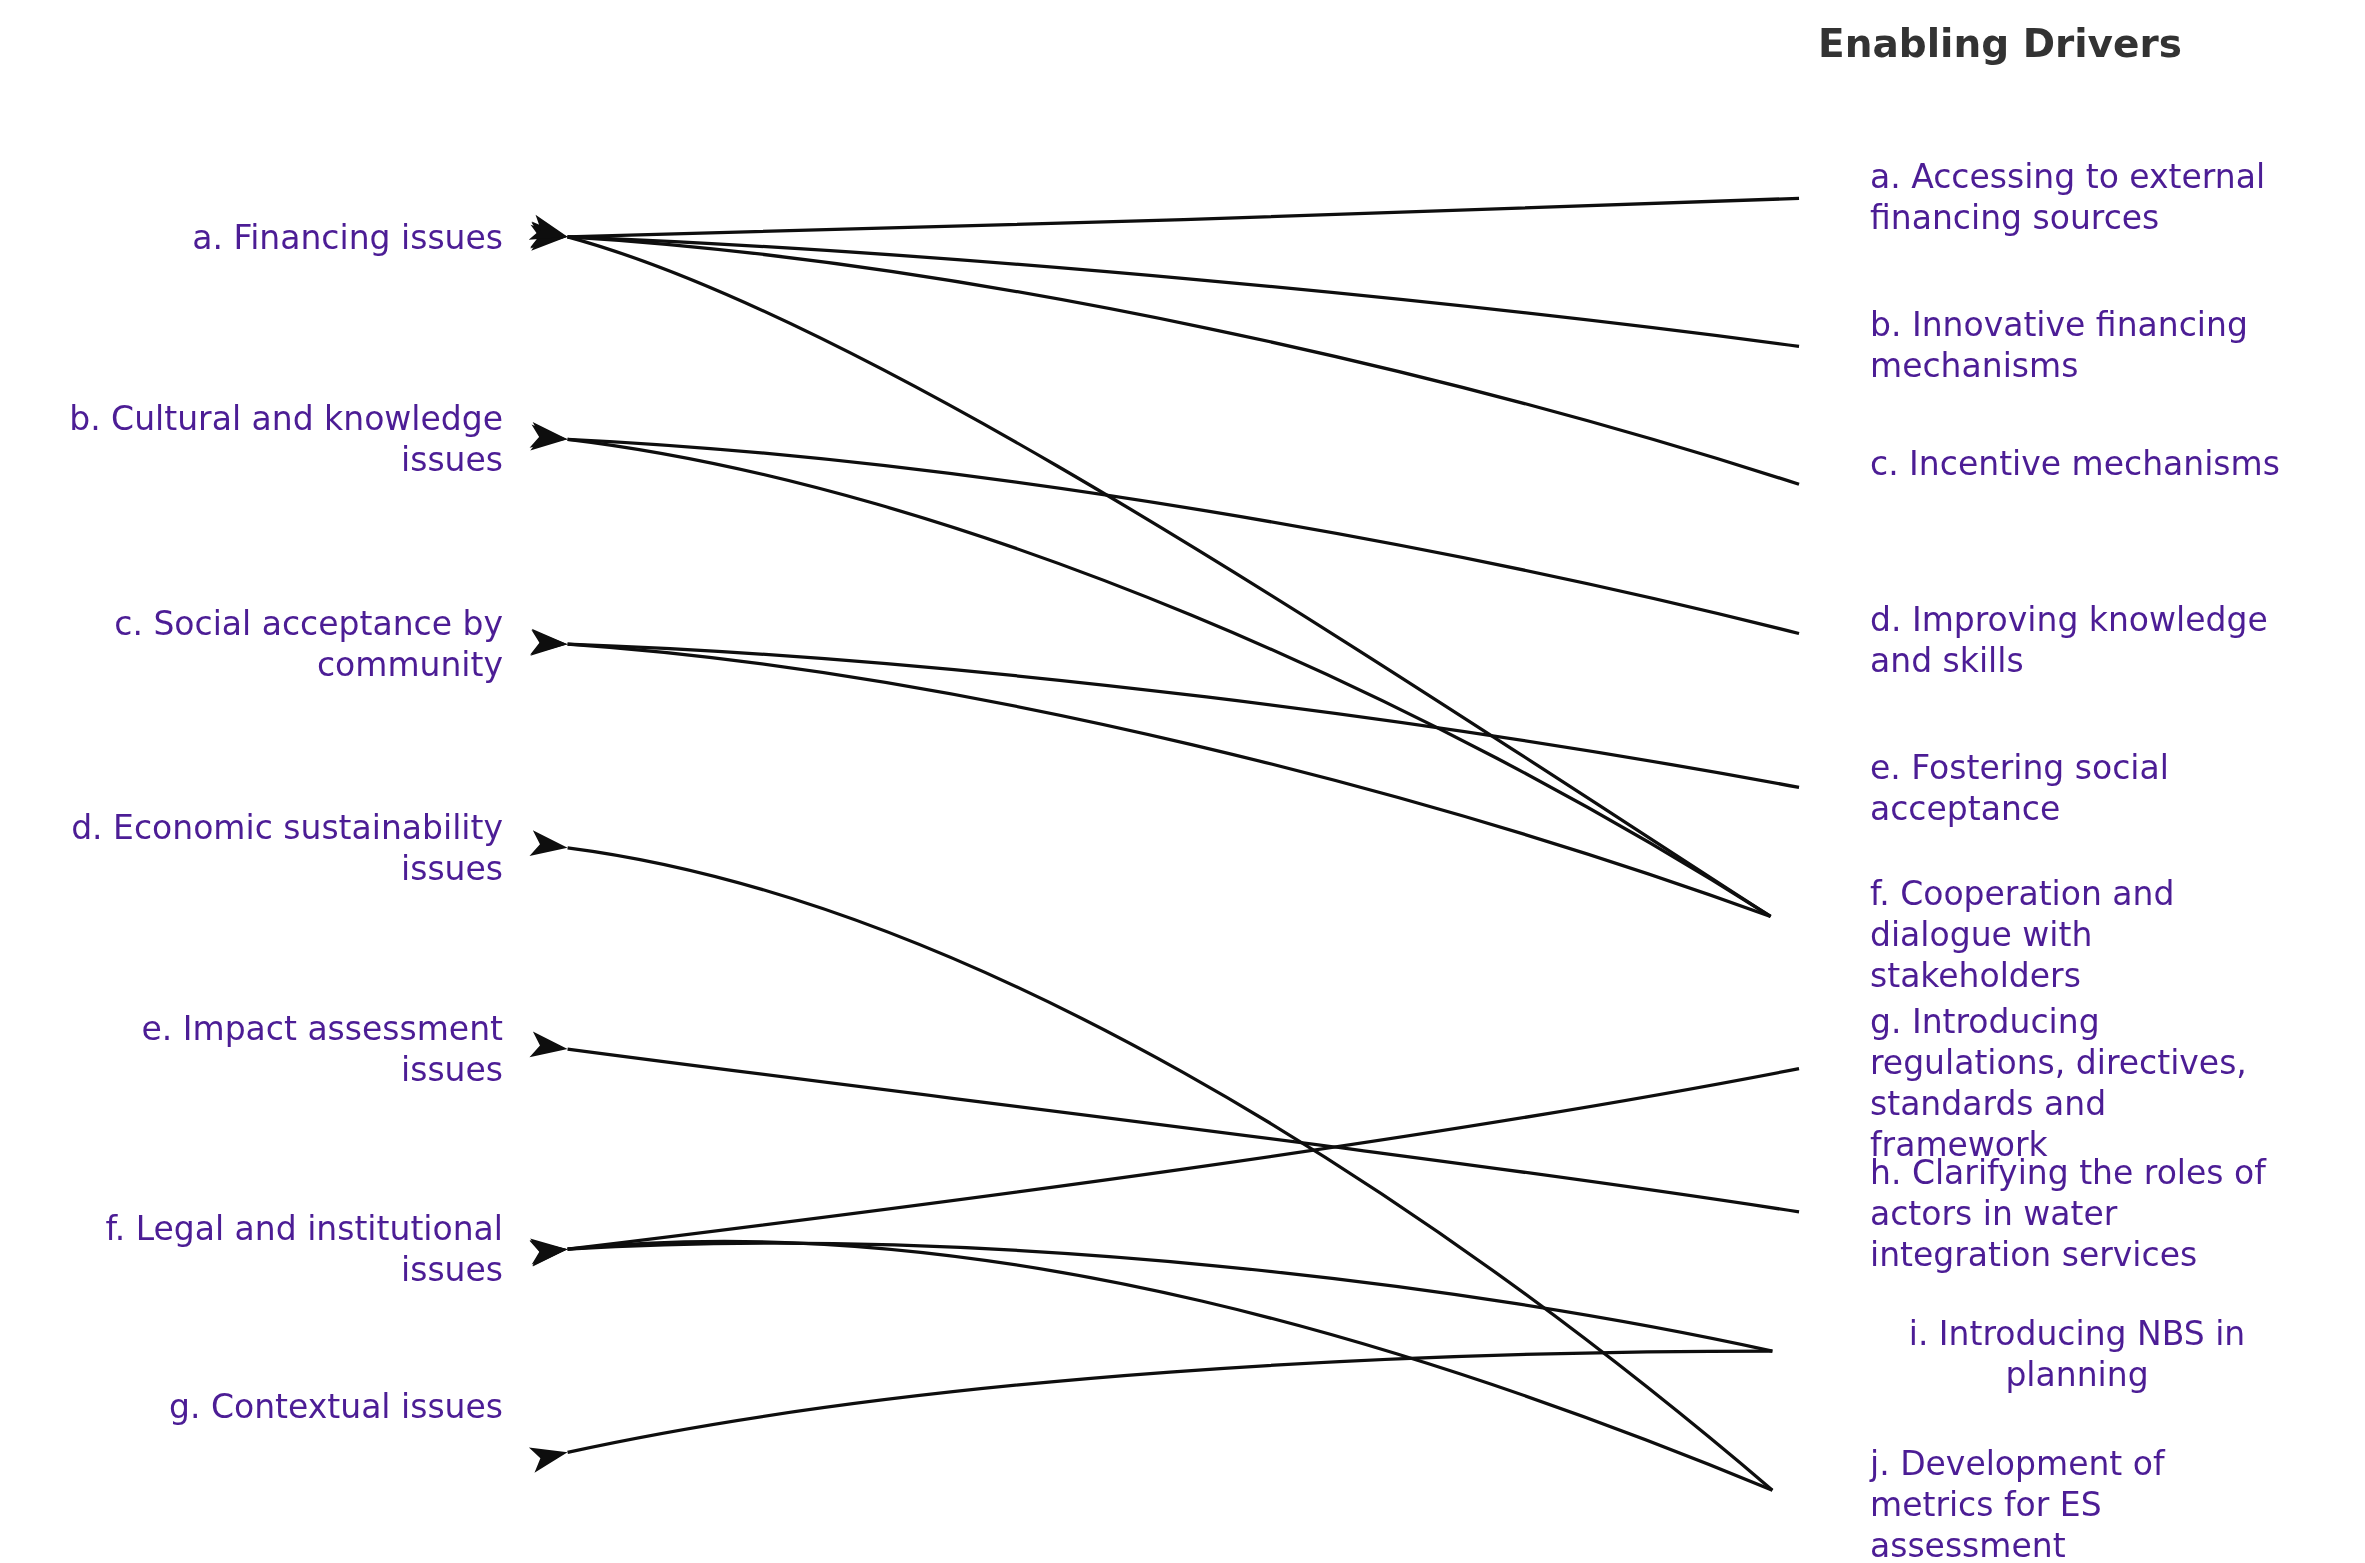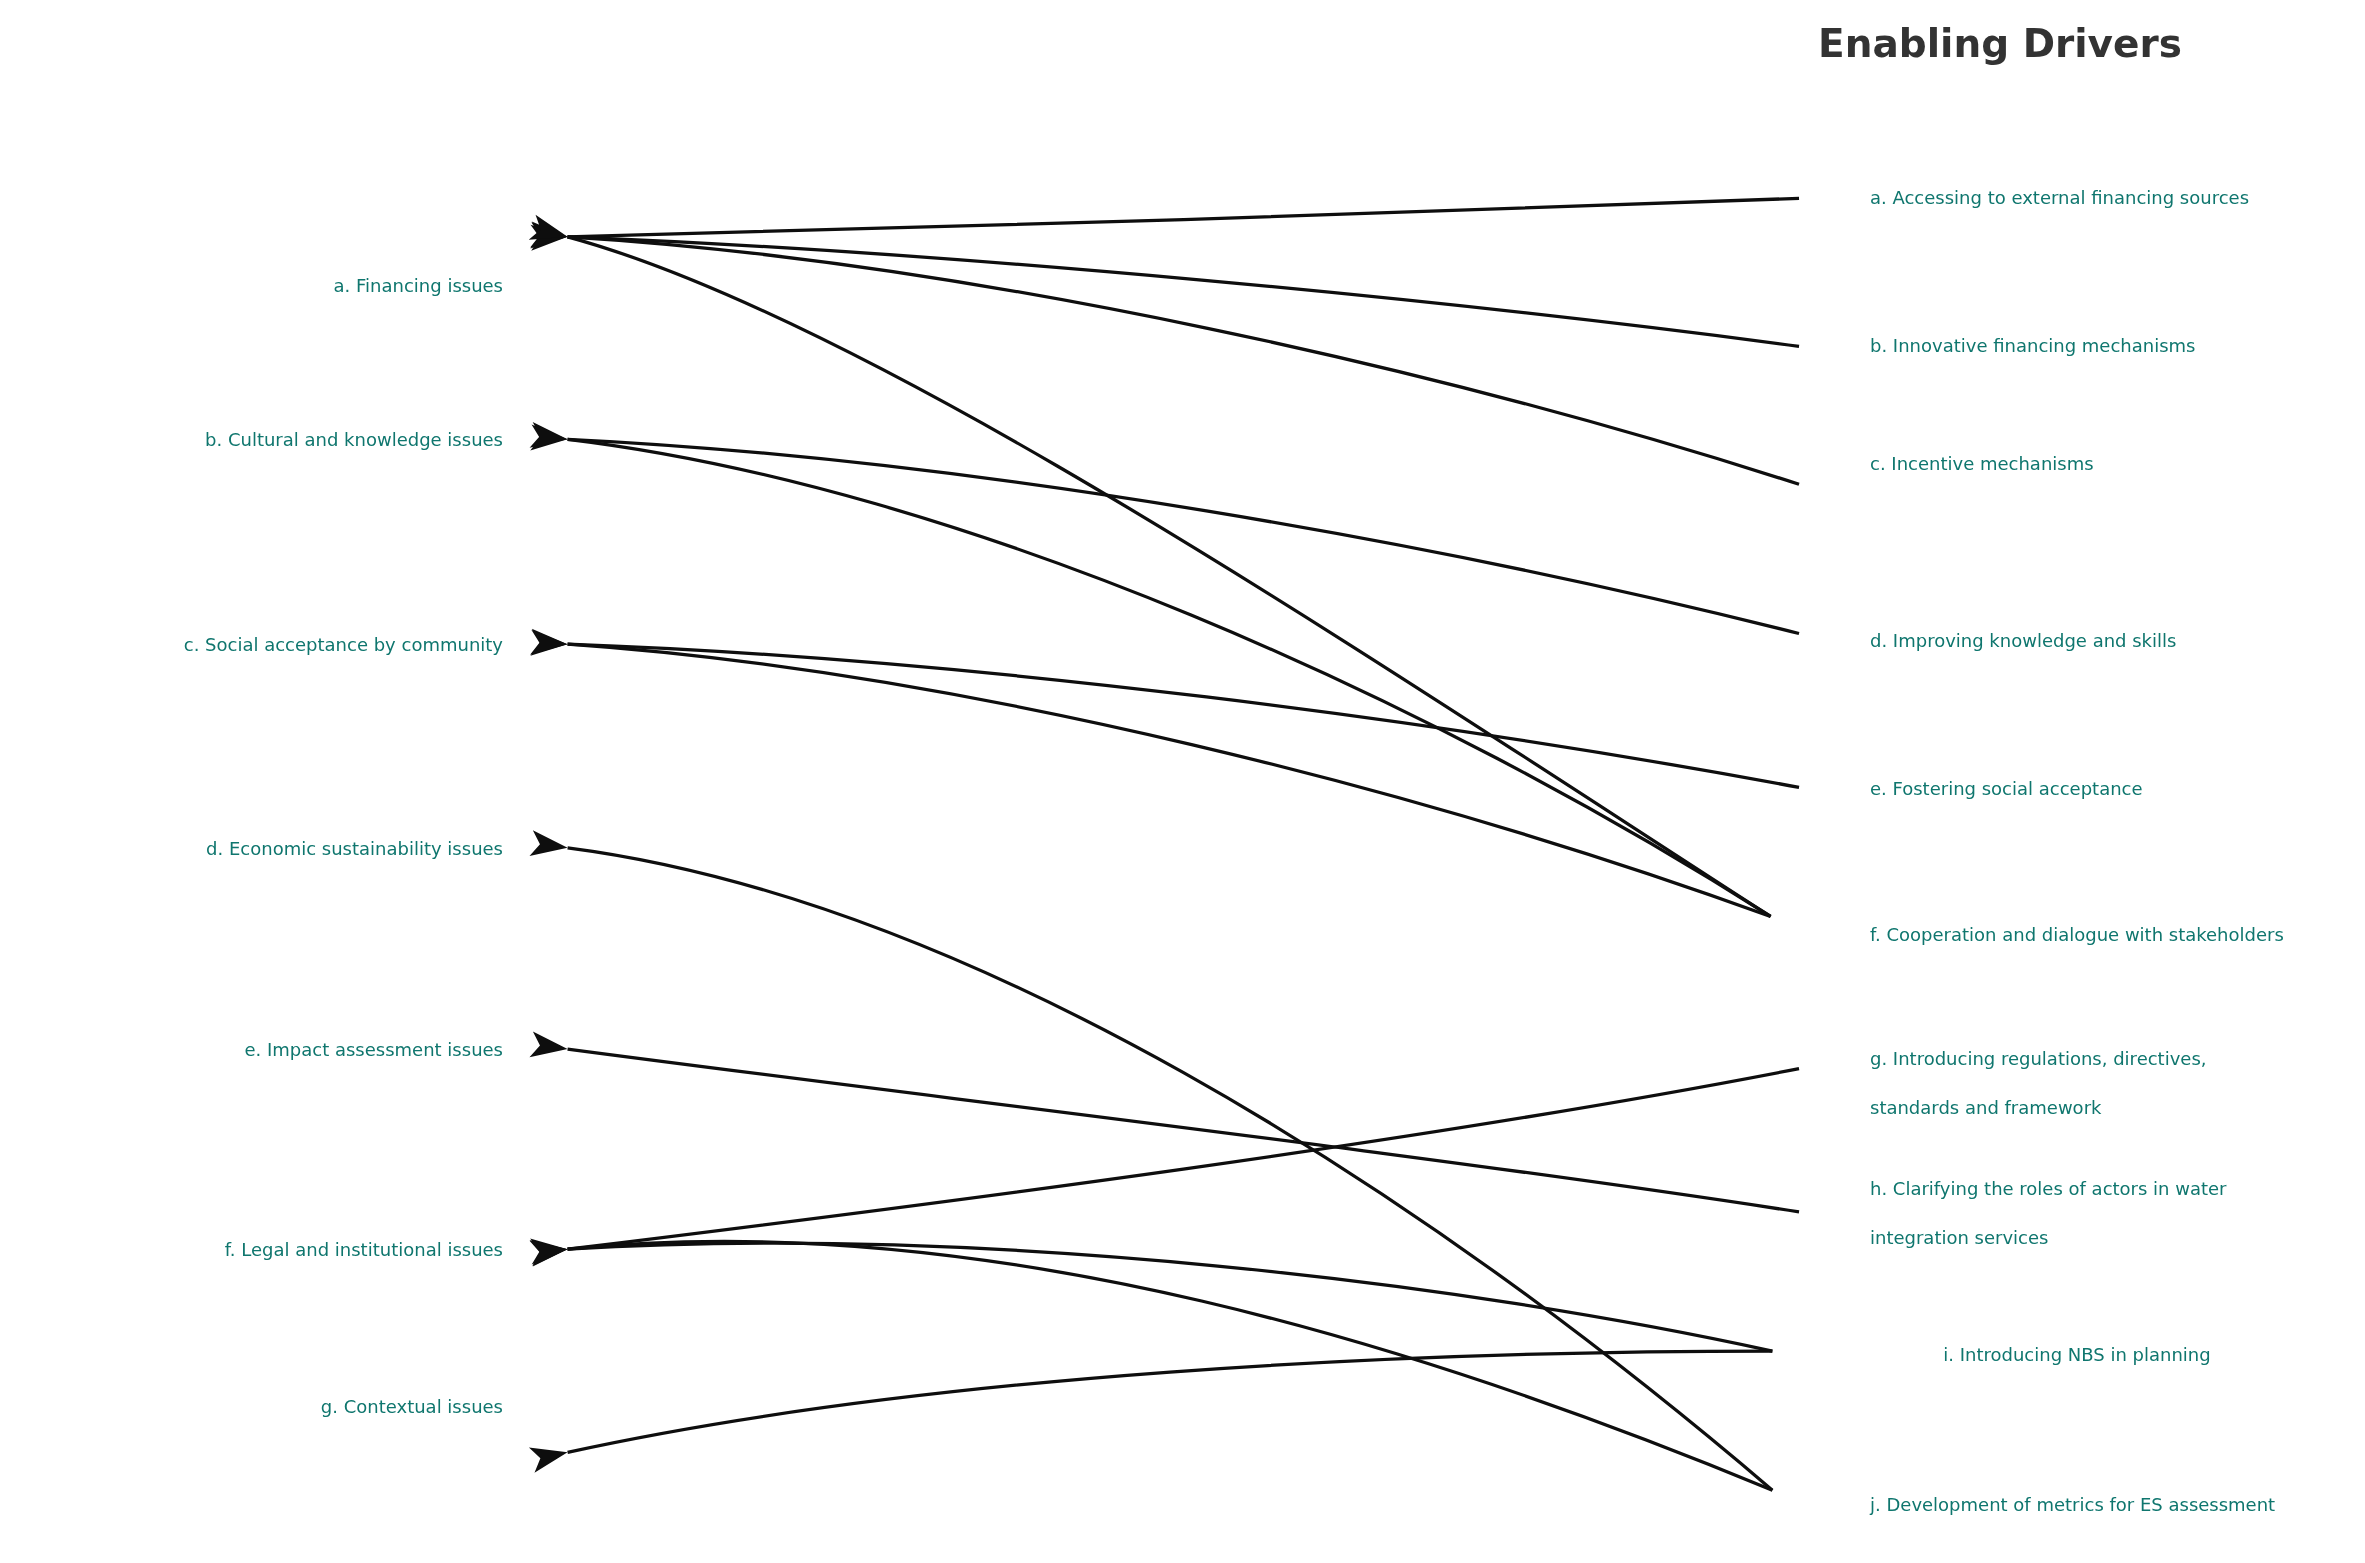--- a/index.html
+++ b/index.html
@@ -28,23 +28,23 @@
     font-size: 39px;
     font-weight: bold;
     color: #333333;
     letter-spacing: 0px;
     white-space: nowrap;
   }
   #title-left  { left: 37px;  top: 21px; }
   #title-right { left: 1818px; top: 21px; }
   .node-label {
     position: absolute;
-    font-size: 18px;
-    line-height: 49px;
-    color: #0f766e;
+    font-size: 33px;
+    line-height: 41px;
+    color: #4c1d95;
     transform: translateY(-50%);
   }
   .left-label {
     left: 56px;
     width: 447px;
     text-align: right;
   }
   .right-label {
     left: 1870px;
     width: 414px;
@@ -89,21 +89,21 @@
       <polygon points="0,0 62,-22 47,0 62,22" class="arrowhead" fill="#0e0e0e" transform="translate(958,2110) rotate(173.03)"></polygon>
       <path d="M 2993 2282 C 2484.25 2170.2, 1670.25 2067, 958 2110" class="link" stroke="#0e0e0e"></path>
       <polygon points="0,0 62,-22 47,0 62,22" class="arrowhead" fill="#0e0e0e" transform="translate(958,2110) rotate(176.55)"></polygon>
       <path d="M 2993 2517 C 2423.2 2280.94, 1670.25 2036.74, 958 2110" class="link" stroke="#0e0e0e"></path>
       <polygon points="0,0 62,-22 47,0 62,22" class="arrowhead" fill="#0e0e0e" transform="translate(958,2110) rotate(174.13)"></polygon>
       <path d="M 2993 2282 C 2382.5 2282, 1568.5 2319.62, 958 2453" class="link" stroke="#0e0e0e"></path>
       <polygon points="0,0 62,-22 47,0 62,22" class="arrowhead" fill="#0e0e0e" transform="translate(958,2453) rotate(167.68)"></polygon>
     </svg>
   <div id="title-right" class="col-title">Enabling Drivers</div>
   <div id="left-column">
-      <div class="node-label left-label" style="top: 237px; margin-top: 48px;">a. Financing issues</div>
+      <div class="node-label left-label" style="top: 237px;">a. Financing issues</div>
       <div class="node-label left-label" style="top: 439px;">b. Cultural and knowledge issues</div>
       <div class="node-label left-label" style="top: 644px;">c. Social acceptance by community</div>
       <div class="node-label left-label" style="top: 848px;">d. Economic sustainability issues</div>
       <div class="node-label left-label" style="top: 1049px;">e. Impact assessment issues</div>
       <div class="node-label left-label" style="top: 1249px;">f. Legal and institutional issues</div>
       <div class="node-label left-label" style="top: 1406px;">g. Contextual issues</div>
     </div>
   <div id="right-column">
       <div class="node-label right-label" style="top: 197px;">a. Accessing to external financing sources</div>
       <div class="node-label right-label" style="top: 345px;">b. Innovative financing mechanisms</div>

